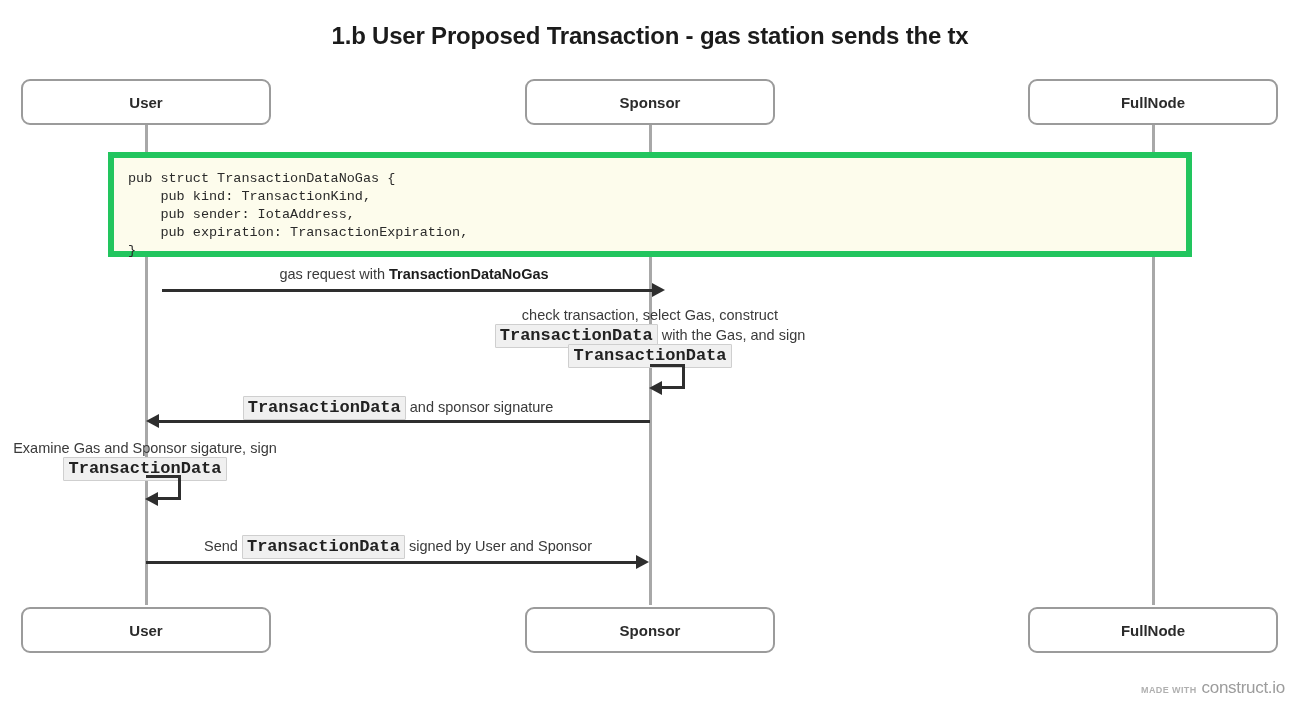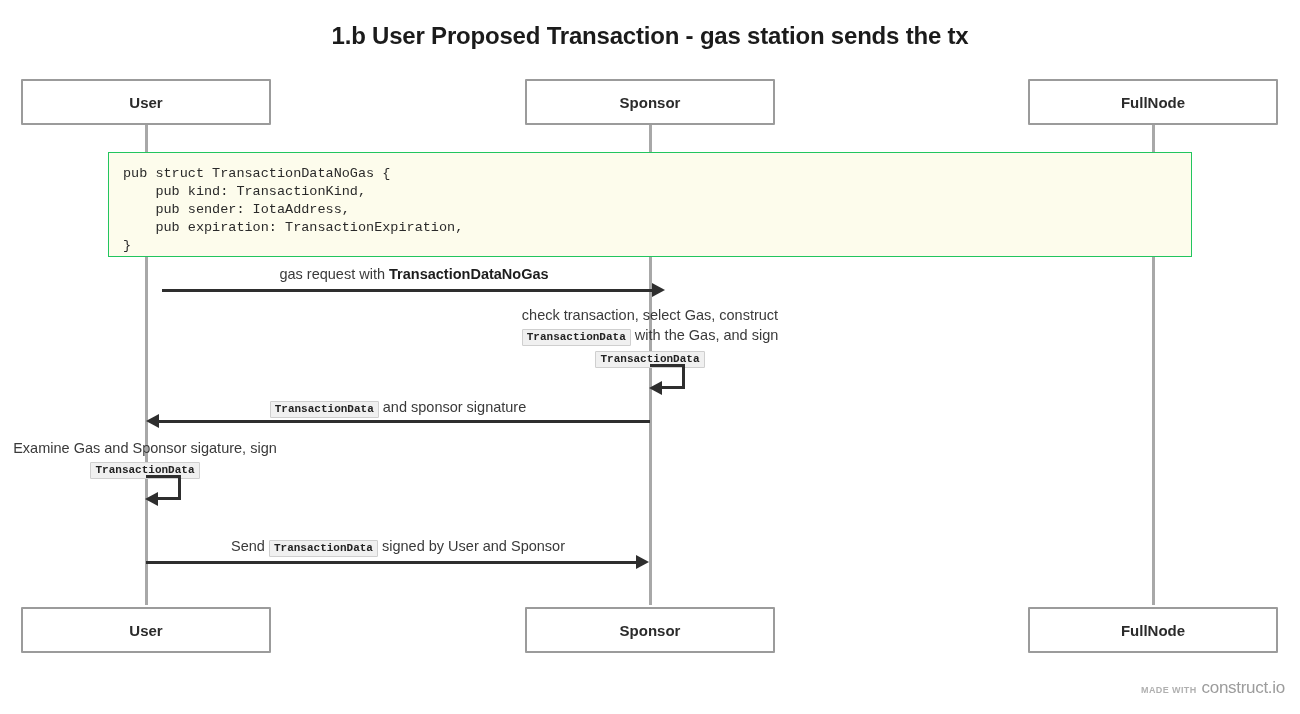--- a/index.html
+++ b/index.html
@@ -33,21 +33,21 @@
     font-weight: bold;
     color: #1b1b1b;
     letter-spacing: -0.2px;
   }
 
   
   .participant {
     position: absolute;
     box-sizing: border-box;
     border: 2px solid #9b9b9b;
-    border-radius: 1px;
+    border-radius: 9px;
     background: #ffffff;
     display: flex;
     align-items: center;
     justify-content: center;
     font-size: 15px;
     font-weight: bold;
     color: #2b2b2b;
   }
 
   
@@ -55,21 +55,21 @@
     position: absolute;
     width: 3px;
     background: #a8a8a8;
   }
 
   
   .note-box {
     position: absolute;
     box-sizing: border-box;
     background: #fdfcec;
-    border: 1px solid #22c55e;
+    border: 6px solid #22c55e;
     padding: 12px 14px 10px 14px;
   }
   .note-code {
     font-family: "Liberation Mono", "DejaVu Sans Mono", monospace;
     font-size: 13.5px;
     line-height: 18px;
     color: #2a2a2a;
     white-space: pre;
     margin: 0;
   }
@@ -102,21 +102,21 @@
     line-height: 19px;
     color: #3a3a3a;
     white-space: nowrap;
   }
   .msg-label .bold {
     font-weight: bold;
     color: #1d1d1d;
   }
   code.inline {
     font-family: "Liberation Mono", "DejaVu Sans Mono", monospace;
-    font-size: 11px;
+    font-size: 17px;
     font-weight: bold;
     background: #f0f0f0;
     border: 1px solid #cfcfcf;
     border-radius: 1px;
     padding: 1px 4px 2px 4px;
     color: #222222;
     white-space: nowrap;
   }
 
   

